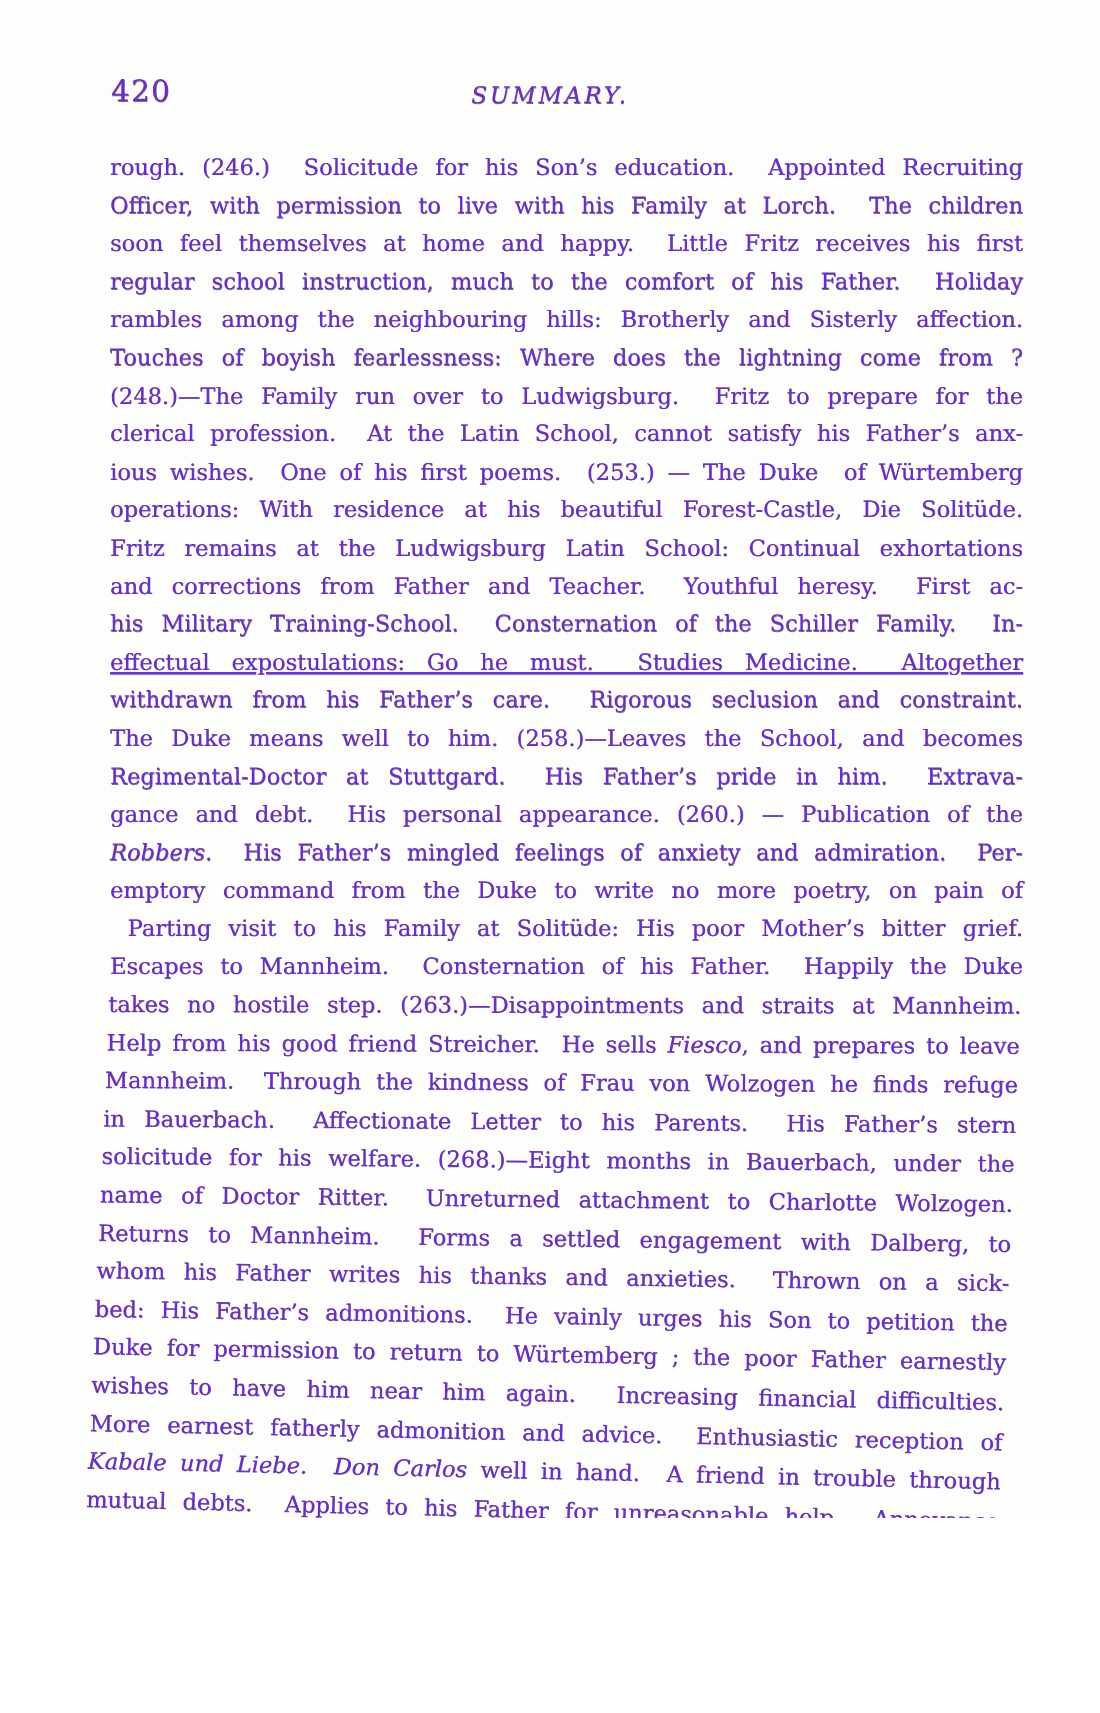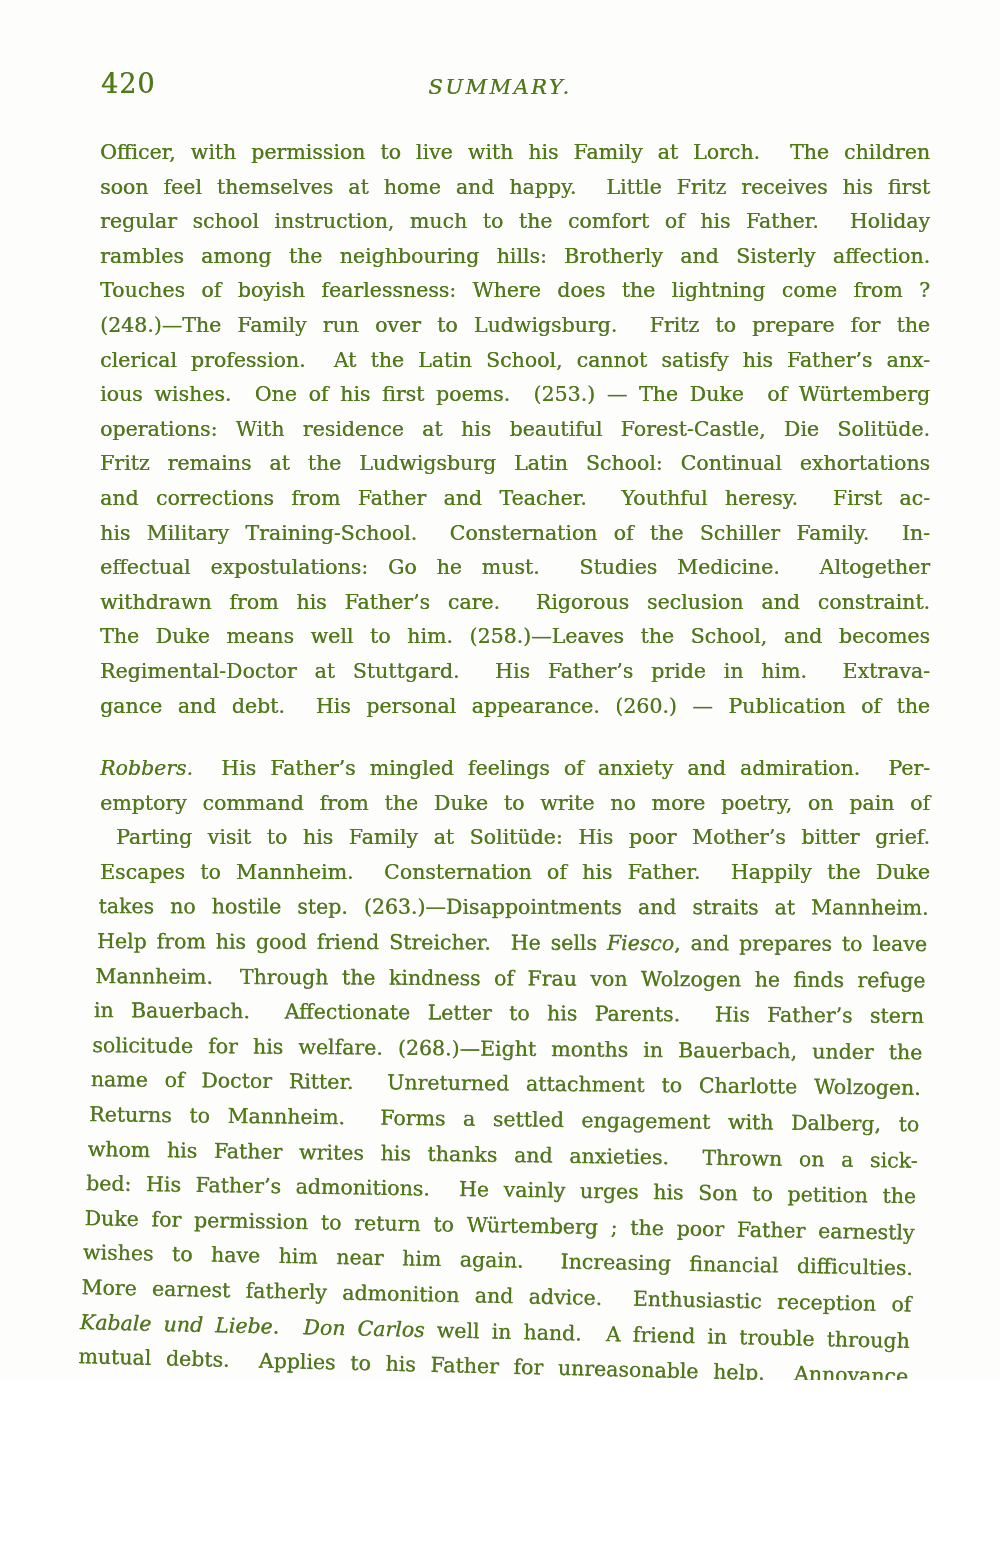--- a/index.html
+++ b/index.html
@@ -5,21 +5,21 @@
   html, body {
     margin: 0;
     padding: 0;
     background: #ffffff;
   }
   .page {
     position: relative;
     width: 1000px;
     height: 1380px;
     background: #fdfdfc;
-    color: #4d7c0f;
+    color: #6d28d9;
     font-family: "DejaVu Serif", serif;
     overflow: hidden;
   }
   .pagenum {
     position: absolute;
     left: 101px;
     top: 68px;
     font-size: 27px;
     letter-spacing: 1px;
     text-shadow: 0.4px 0.3px 0 rgba(0,0,0,0.55);
@@ -57,38 +57,39 @@
 </style>
 </head>
 <body>
 
 <div class="page">
   <div>
     <span class="pagenum">420</span>
     <span class="headtitle">SUMMARY.</span>
   </div>
   <div class="textblock" id="textblock">
+      <div class="line" style="transform: translateX(0px) rotate(0deg);"><span>rough. (246.)&nbsp; Solicitude for his Son’s education.&nbsp; Appointed Recruiting</span></div>
       <div class="line" style="transform: translateX(0px) rotate(0deg);"><span>Officer, with permission to live with his Family at Lorch.&nbsp; The children</span></div>
       <div class="line" style="transform: translateX(0px) rotate(0deg);"><span>soon feel themselves at home and happy.&nbsp; Little Fritz receives his first</span></div>
       <div class="line" style="transform: translateX(0px) rotate(0deg);"><span>regular school instruction, much to the comfort of his Father.&nbsp; Holiday</span></div>
       <div class="line" style="transform: translateX(0px) rotate(0deg);"><span>rambles among the neighbouring hills: Brotherly and Sisterly affection.</span></div>
       <div class="line" style="transform: translateX(0px) rotate(0deg);"><span>Touches of boyish fearlessness: Where does the lightning come from ?</span></div>
       <div class="line" style="transform: translateX(0px) rotate(0deg);"><span>(248.)—The Family run over to Ludwigsburg.&nbsp; Fritz to prepare for the</span></div>
       <div class="line" style="transform: translateX(0px) rotate(0deg);"><span>clerical profession.&nbsp; At the Latin School, cannot satisfy his Father’s anx-</span></div>
       <div class="line" style="transform: translateX(0px) rotate(0deg);"><span>ious wishes.&nbsp; One of his first poems.&nbsp; (253.) — The Duke&nbsp; of Würtemberg</span></div>
       <div class="line" style="transform: translateX(0px) rotate(0deg);"><span>operations: With residence at his beautiful Forest-Castle, Die Solitüde.</span></div>
       <div class="line" style="transform: translateX(0px) rotate(0deg);"><span>Fritz remains at the Ludwigsburg Latin School: Continual exhortations</span></div>
       <div class="line" style="transform: translateX(0px) rotate(0deg);"><span>and corrections from Father and Teacher.&nbsp; Youthful heresy.&nbsp; First ac-</span></div>
       <div class="line" style="transform: translateX(0px) rotate(0deg);"><span>his Military Training-School.&nbsp; Consternation of the Schiller Family.&nbsp; In-</span></div>
-      <div class="line" style="transform: translateX(0px) rotate(0deg);"><span>effectual expostulations: Go he must.&nbsp; Studies Medicine.&nbsp; Altogether</span></div>
+      <div class="line" style="transform: translateX(0px) rotate(0deg); text-decoration: underline;"><span>effectual expostulations: Go he must.&nbsp; Studies Medicine.&nbsp; Altogether</span></div>
       <div class="line" style="transform: translateX(0px) rotate(0deg);"><span>withdrawn from his Father’s care.&nbsp; Rigorous seclusion and constraint.</span></div>
       <div class="line" style="transform: translateX(0px) rotate(0deg);"><span>The Duke means well to him. (258.)—Leaves the School, and becomes</span></div>
       <div class="line" style="transform: translateX(0px) rotate(0deg);"><span>Regimental-Doctor at Stuttgard.&nbsp; His Father’s pride in him.&nbsp; Extrava-</span></div>
       <div class="line" style="transform: translateX(0px) rotate(0deg);"><span>gance and debt.&nbsp; His personal appearance. (260.) — Publication of the</span></div>
-      <div class="line" style="transform: translateX(0px) rotate(0deg); margin-top: 28px;"><em>Robbers.</em><span>&nbsp; His Father’s mingled feelings of anxiety and admiration.&nbsp; Per-</span></div>
+      <div class="line" style="transform: translateX(0px) rotate(0deg);"><em>Robbers.</em><span>&nbsp; His Father’s mingled feelings of anxiety and admiration.&nbsp; Per-</span></div>
       <div class="line" style="transform: translateX(0px) rotate(0deg);"><span>emptory command from the Duke to write no more poetry, on pain of</span></div>
       <div class="line" style="transform: translateX(0px) rotate(0deg); margin-left: 16px;"><span>Parting visit to his Family at Solitüde: His poor Mother’s bitter grief.</span></div>
       <div class="line" style="transform: translateX(0px) rotate(0deg);"><span>Escapes to Mannheim.&nbsp; Consternation of his Father.&nbsp; Happily the Duke</span></div>
       <div class="line" style="transform: translateX(-1.55px) rotate(0.1deg);"><span>takes no hostile step. (263.)—Disappointments and straits at Mannheim.</span></div>
       <div class="line" style="transform: translateX(-3.1px) rotate(0.2deg);"><span>Help from his good friend Streicher.&nbsp; He sells </span><em>Fiesco</em><span>, and prepares to leave</span></div>
       <div class="line" style="transform: translateX(-4.65px) rotate(0.3deg);"><span>Mannheim.&nbsp; Through the kindness of Frau von Wolzogen he finds refuge</span></div>
       <div class="line" style="transform: translateX(-6.2px) rotate(0.4deg);"><span>in Bauerbach.&nbsp; Affectionate Letter to his Parents.&nbsp; His Father’s stern</span></div>
       <div class="line" style="transform: translateX(-7.75px) rotate(0.5deg);"><span>solicitude for his welfare. (268.)—Eight months in Bauerbach, under the</span></div>
       <div class="line" style="transform: translateX(-9.3px) rotate(0.6deg);"><span>name of Doctor Ritter.&nbsp; Unreturned attachment to Charlotte Wolzogen.</span></div>
       <div class="line" style="transform: translateX(-10.85px) rotate(0.7deg);"><span>Returns to Mannheim.&nbsp; Forms a settled engagement with Dalberg, to</span></div>

